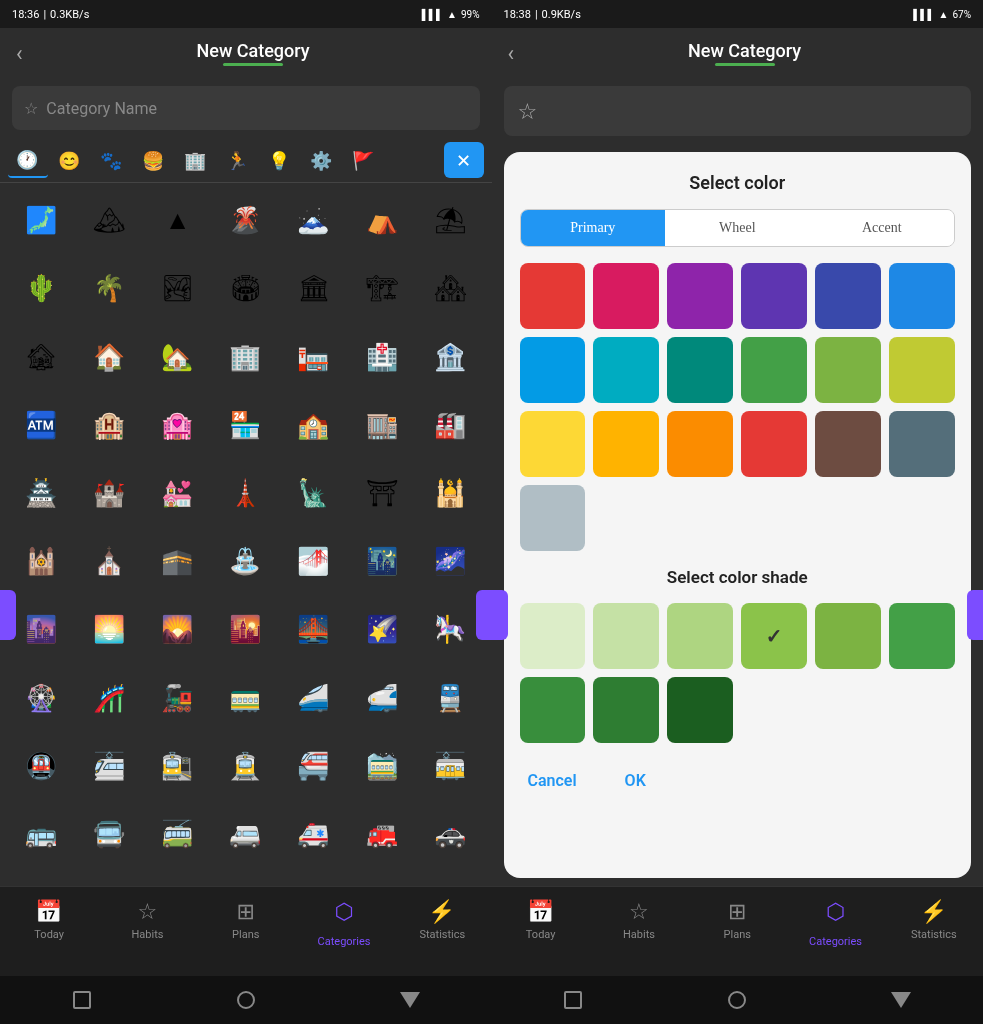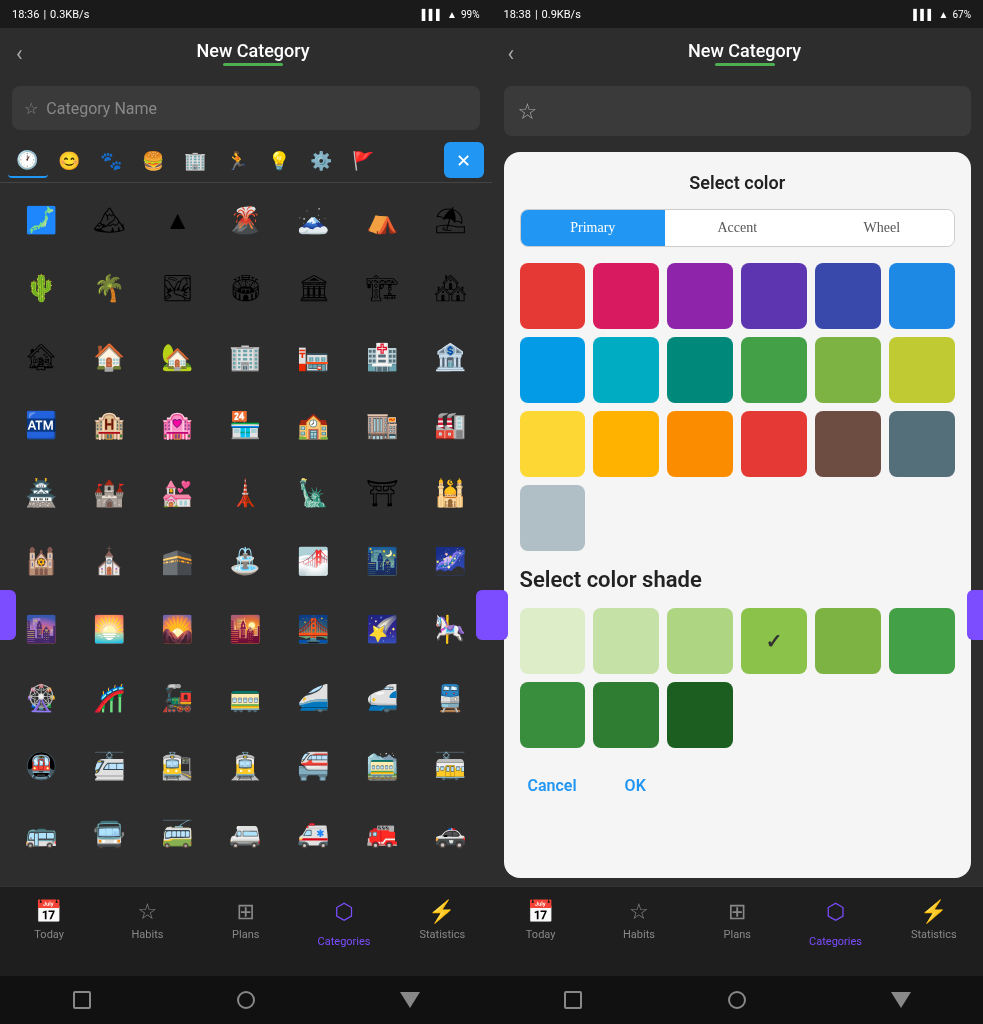--- a/index.html
+++ b/index.html
@@ -235,23 +235,24 @@
       cursor: pointer;
       background: #fff;
       color: #555;
     }
     .tab-btn.active {
       background: #2196f3;
       color: #fff;
     }
 
     .color-section-title {
-      font-size: 22px;
+      font-size: 17px;
       font-weight: 600;
       color: #222;
+      text-align: center;
     }
 
     .primary-colors {
       display: grid;
       grid-template-columns: repeat(6, 1fr);
       gap: 8px;
     }
     .color-swatch {
       width: 100%;
       aspect-ratio: 1;
@@ -508,22 +509,22 @@
 
   <div class="category-input">
     <span class="star-icon">☆</span>
   </div>
 
   <div class="color-dialog">
     <div class="dialog-title">Select color</div>
 
     <div class="tab-group">
       <div class="tab-btn active">Primary</div>
+      <div class="tab-btn">Wheel</div>
       <div class="tab-btn">Accent</div>
-      <div class="tab-btn">Wheel</div>
     </div>
 
     <div class="primary-colors">
       <div class="color-swatch" style="background:#e53935;"></div>
       <div class="color-swatch" style="background:#d81b60;"></div>
       <div class="color-swatch" style="background:#8e24aa;"></div>
       <div class="color-swatch" style="background:#5e35b1;"></div>
       <div class="color-swatch" style="background:#3949ab;"></div>
       <div class="color-swatch" style="background:#1e88e5;"></div>
       <div class="color-swatch" style="background:#039be5;"></div>

